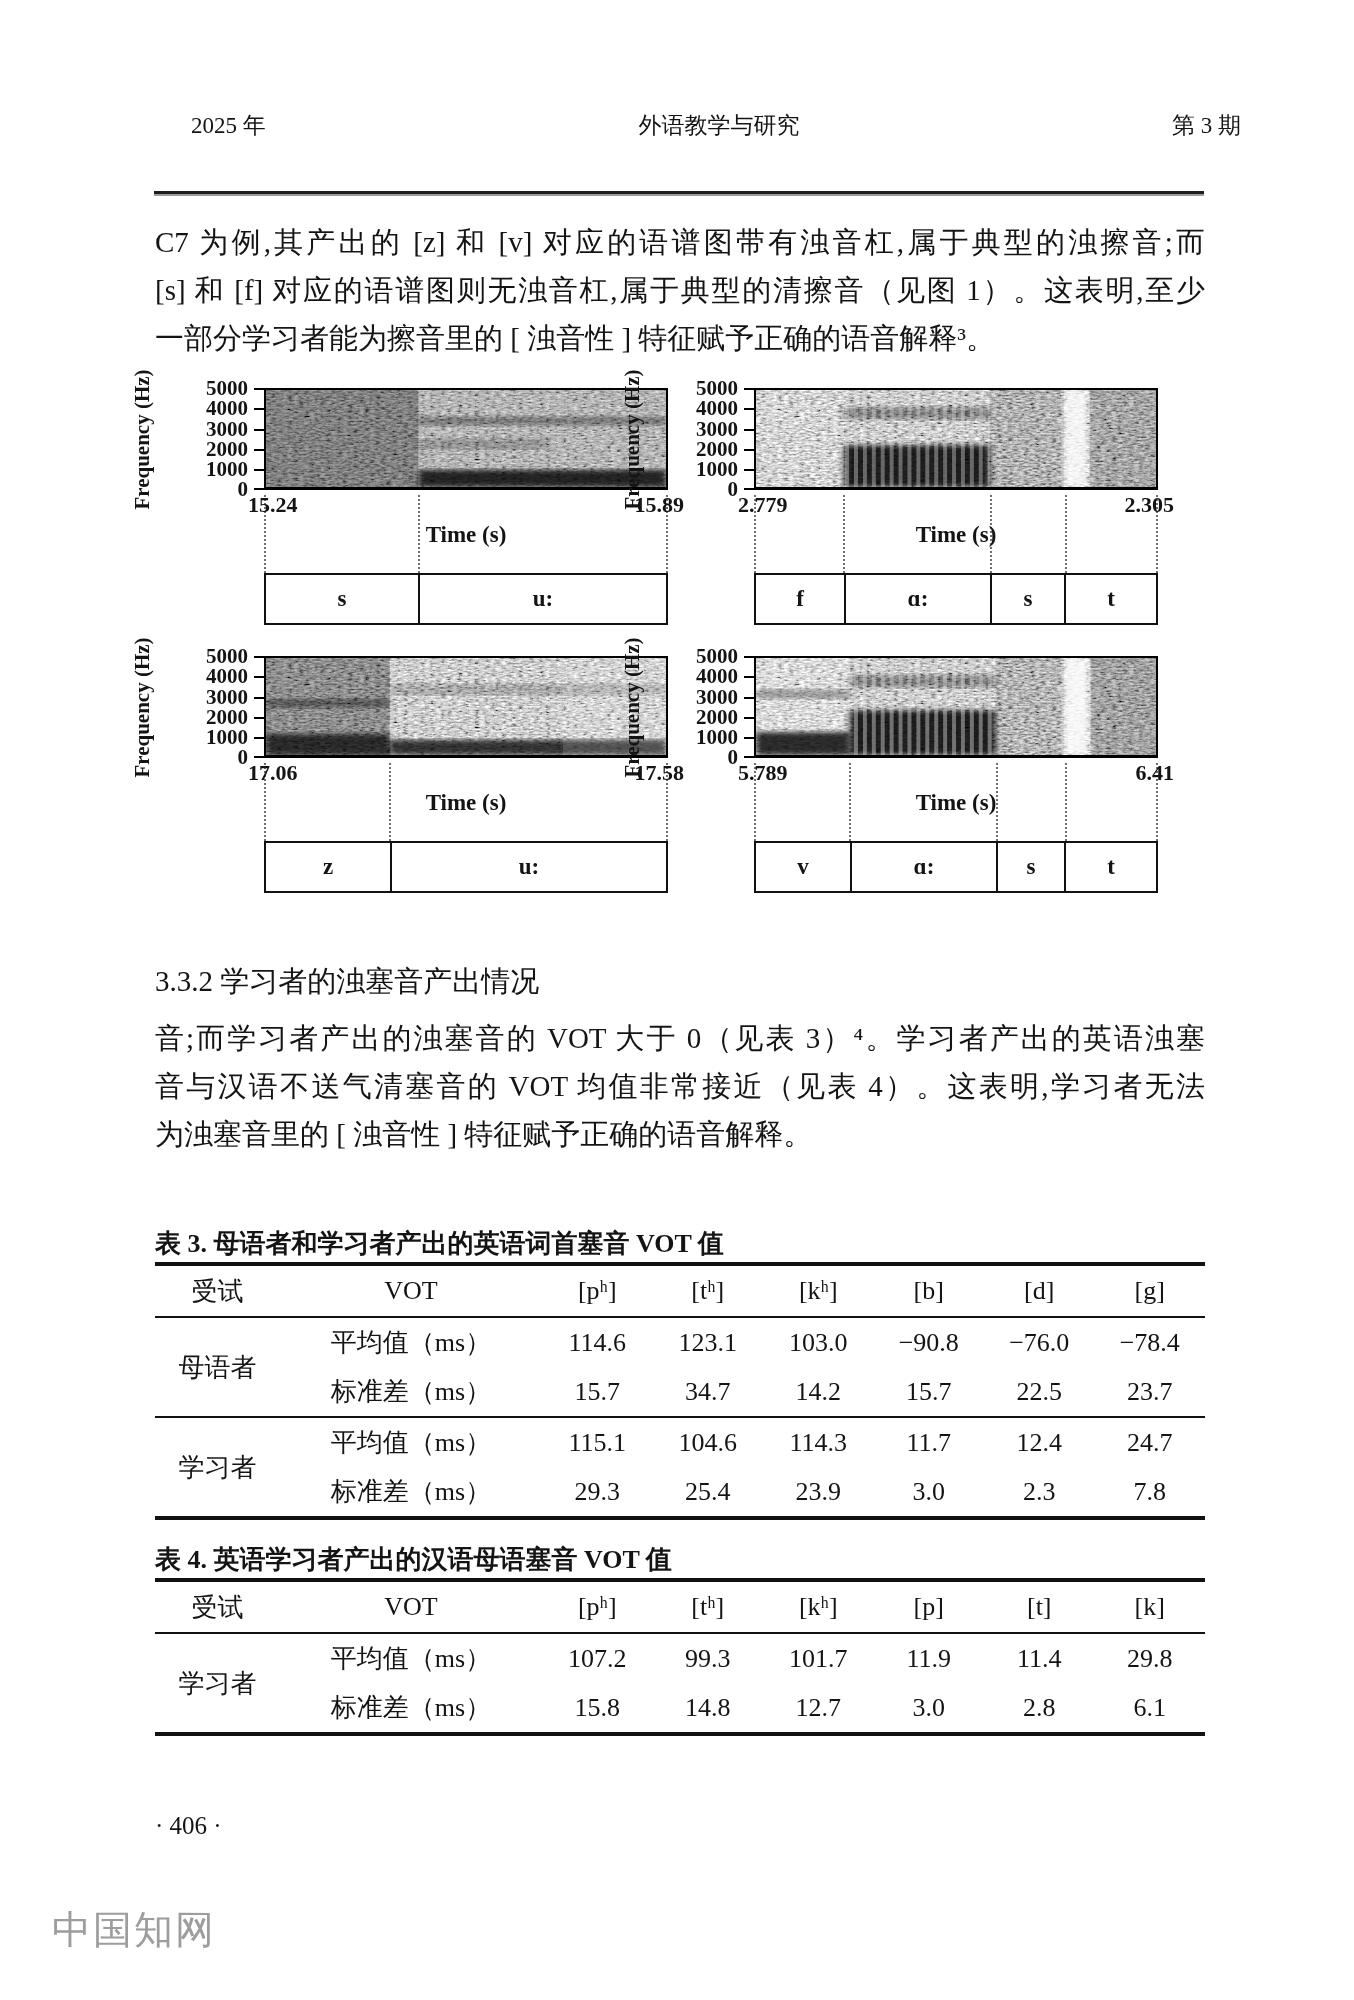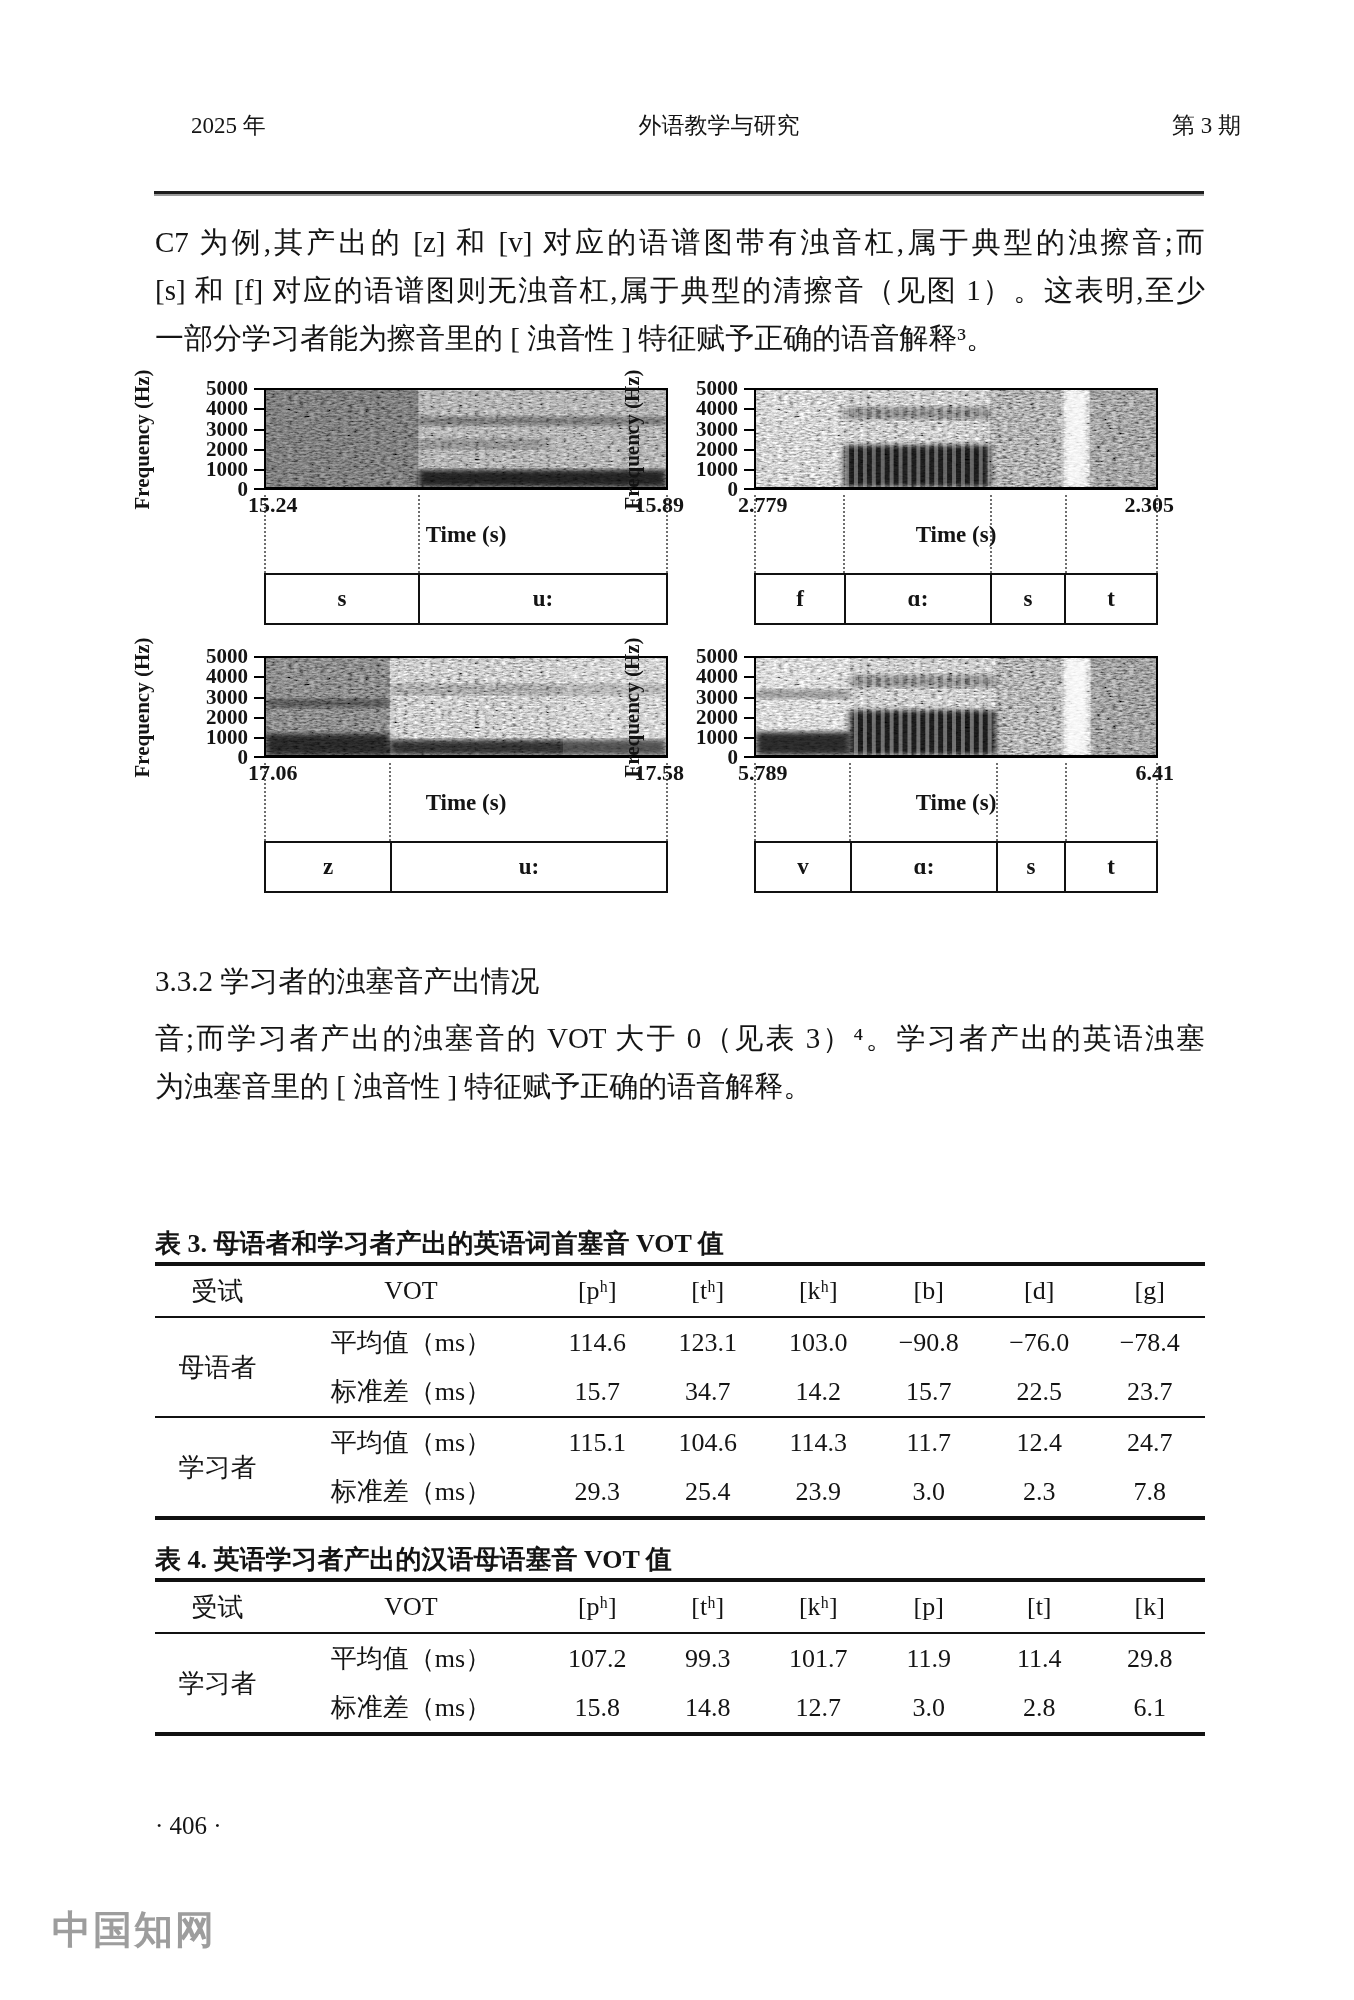--- a/index.html
+++ b/index.html
@@ -47,21 +47,21 @@
   .tbl-title { left:155px; width:1050px; font-size:26px; font-weight:bold; }
   table.vot { border-collapse:collapse; table-layout:fixed; width:1050px; font-size:26px; }
   table.vot { border-top:4px solid #111; border-bottom:4px solid #111; }
   table.vot th, table.vot td { font-weight:normal; text-align:center; vertical-align:middle; padding:0; height:49px; }
   table.vot thead th { height:50px; border-bottom:2px solid #111; }
   table.vot tr.group-sep td { border-top:2px solid #111; }
 
   .pageno { left:155px; top:1812px; font-size:25px; }
 
   .footer { left:52px; top:1903px; display:flex; align-items:center; gap:28px;
-            font-family:"Liberation Sans","DejaVu Sans",sans-serif; color:#9d9d9d;font-weight:bold; }
+            font-family:"Liberation Sans","DejaVu Sans",sans-serif; color:#9d9d9d; }
   .footer .brand { font-size:39px; letter-spacing:2px; }
   .footer .url { font-size:37px; letter-spacing:1px; color:#a6a6a6; }
 </style>
 </head>
 <body>
 
 <div class="page">
 
   <svg width="0" height="0" style="position:absolute" aria-hidden="true">
     <defs>
@@ -291,20 +291,21 @@
         <div class="cell" style="width:23%">t</div>
       </div>
     </div>
   </div>
 
 
   <div class="abs heading" style="top:962px">3.3.2 学习者的浊塞音产出情况</div>
 
   <div class="abs para" style="top:1014px">
     <div class="jline">音;而学习者产出的浊塞音的 VOT 大于 0（见表 3）⁴。学习者产出的英语浊塞</div>
+    <div class="jline">音与汉语不送气清塞音的 VOT 均值非常接近（见表 4）。这表明,学习者无法</div>
     <div class="jline last">为浊塞音里的 [ 浊音性 ] 特征赋予正确的语音解释。</div>
   </div>
 
   <div class="abs tbl-title" style="top:1226px">表 3. 母语者和学习者产出的英语词首塞音 VOT 值</div>
   <table class="vot abs" style="top:1262px;left:155px">
     <colgroup>
       <col style="width:125px">
         <col style="width:262px">
       <col>
         <col>

